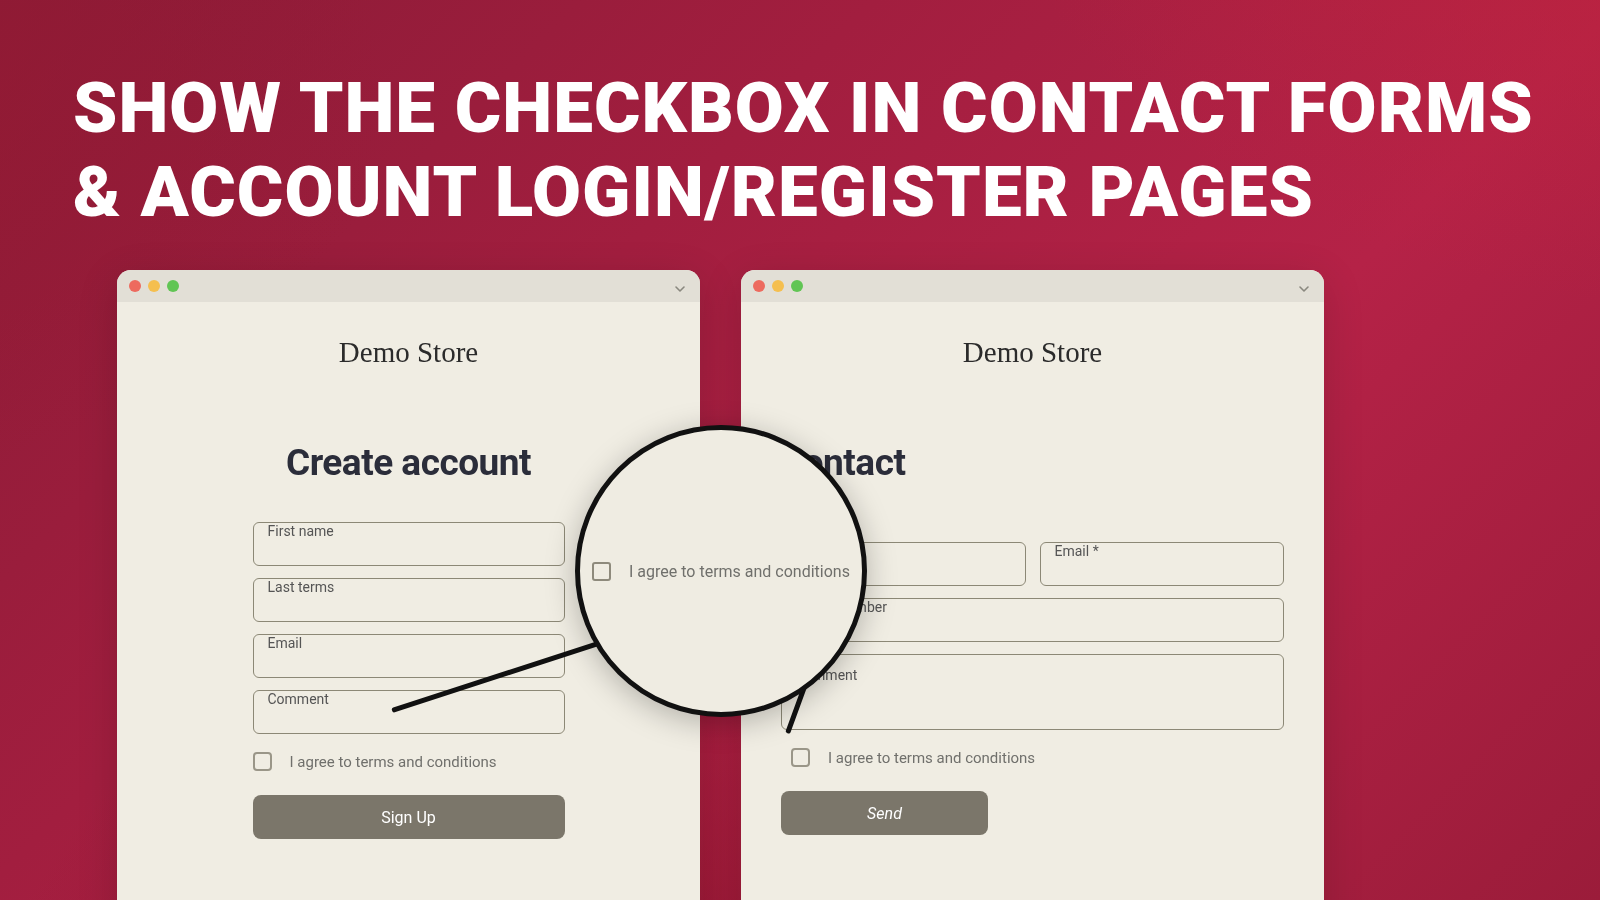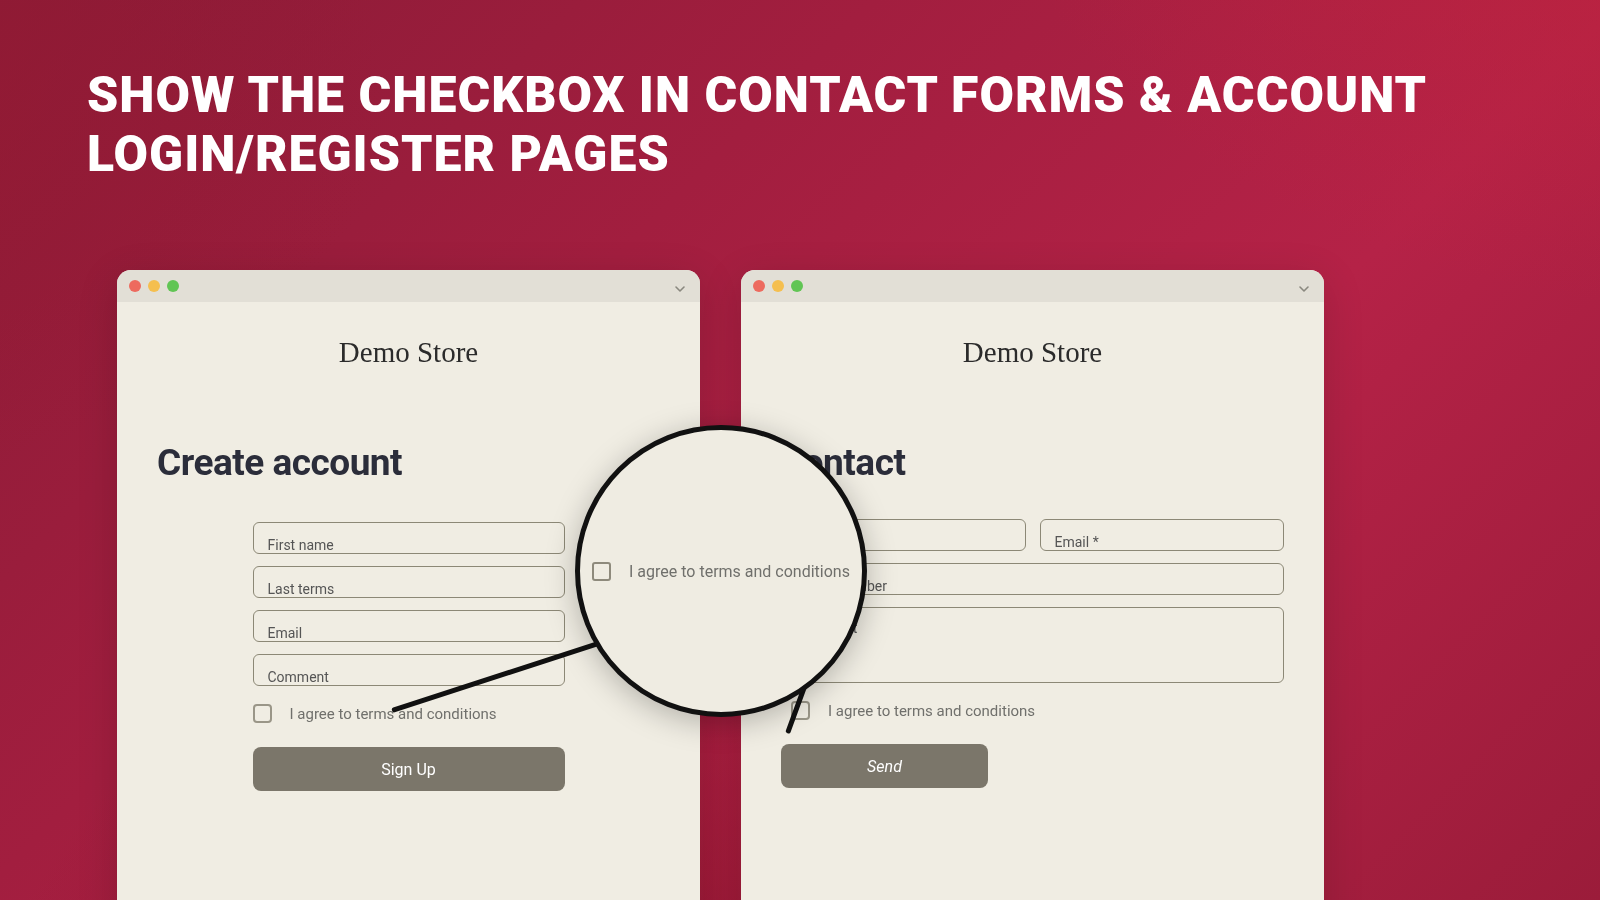--- a/index.html
+++ b/index.html
@@ -6,22 +6,22 @@
   html, body { width: 1600px; height: 900px; overflow: hidden; font-family: -apple-system, BlinkMacSystemFont, "Segoe UI", Roboto, sans-serif; }
   .bg {
     width: 1600px; height: 900px; position: relative;
     background:
       radial-gradient(1200px 900px at 40% 120%, rgba(140,20,45,0.9) 0%, rgba(140,20,45,0) 55%),
       radial-gradient(1400px 900px at 110% -20%, rgba(190,35,60,0.85) 0%, rgba(190,35,60,0) 55%),
       radial-gradient(1000px 700px at -10% 10%, rgba(150,25,50,0.7) 0%, rgba(150,25,50,0) 55%),
       linear-gradient(135deg, #8a1b36 0%, #a21e3f 35%, #b52247 65%, #9b1c3a 100%);
   }
   .headline {
-    position: absolute; left: 87px; top: 66px; right: 60px;
-    color: #fff; font-weight: 900; font-size: 50px; line-height: 1.18;
+    position: absolute; left: 73px; top: 66px; right: 60px;
+    color: #fff; font-weight: 900; font-size: 71px; line-height: 1.18;
     letter-spacing: 1px; text-transform: uppercase;
   }
 
   .window {
     position: absolute; top: 270px; width: 583px; height: 900px;
     background: #f0ede3; border-radius: 14px 14px 0 0; overflow: hidden;
     box-shadow: 0 10px 40px rgba(0,0,0,0.15);
   }
   .window.left { left: 117px; }
   .window.right { left: 741px; }
@@ -30,30 +30,30 @@
   .tldot.r { background: #ed6a5e; } .tldot.y { background: #f5bf4f; } .tldot.g { background: #61c554; }
   .tlchev { position: absolute; right: 14px; top: 10px; color: #8a887f; }
 
   .storename { font-family: Georgia, 'Times New Roman', serif; font-size: 29px; color: #2b2b2b; text-align: center; margin-top: 34px; }
 
   .form-wrap { padding: 0 40px; }
   .left .form-wrap { margin-top: 72px; }
   .right .form-wrap { margin-top: 72px; }
 
   .page-h1 { font-size: 37px; font-weight: 700; color: #2b2d3a; letter-spacing: -0.5px; }
-  .left .page-h1 { }
+  .left .page-h1 { text-align: center; }
   .right .page-h1 { text-align: left; margin-left: -2px; }
 
   .fields { margin-top: 38px; }
-  .right .fields { margin-top: 35px; }
+  .right .fields { margin-top: 58px; }
 
   .inp {
-    width: 100%; height: 32px; border: 1px solid #8c8876; border-radius: 6px;
+    width: 100%; height: 44px; border: 1px solid #8c8876; border-radius: 6px;
     background: #f0ede3; padding: 0 14px; font-size: 14px; color: #555;
-    display: flex; align-items: flex-end; margin-bottom: 12px;
+    display: flex; align-items: flex-start; margin-bottom: 12px;
   }
   .inp.tall { height: 76px; align-items: flex-start; padding-top: 12px; }
   .left .inp { width: 312px; margin-left: auto; margin-right: auto; }
 
   .row2 { display: flex; gap: 14px; }
   .row2 .inp { flex: 1; }
 
   .ck-row { display: flex; align-items: center; gap: 18px; margin-top: 18px; }
   .left .ck-row { width: 312px; margin-left: auto; margin-right: auto; }
   .right .ck-row { margin-left: 10px; }

